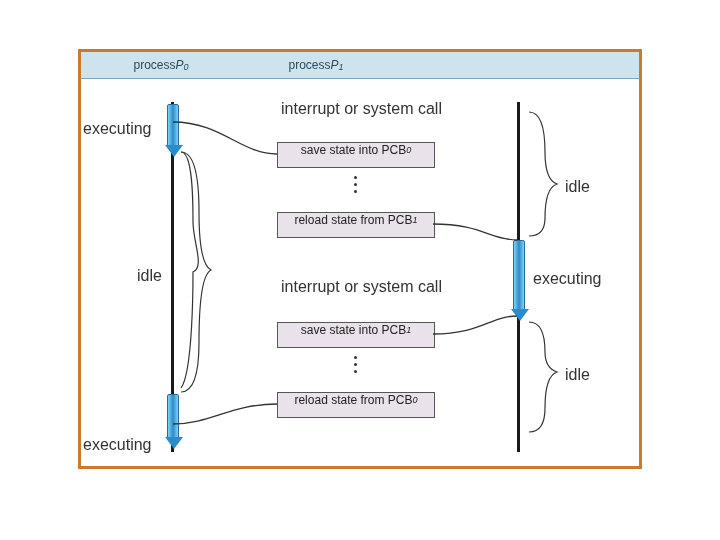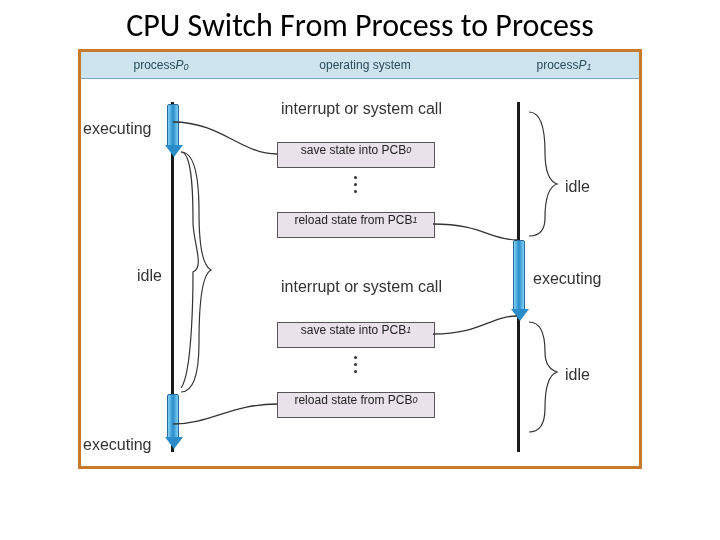--- a/index.html
+++ b/index.html
@@ -129,35 +129,32 @@
     stroke-width: 1.3;
     fill: none;
   }
   svg.wires .brace { stroke-width: 1.2; }
 
 </style>
 </head>
 <body>
 
 <h1 class="slide-title">
-  <span>CPU Switch From Process to Process</span><br>
+  <br>
 </h1>
 
 <div class="diagram-frame">
   <div class="diagram">
 
     <div class="header-band">
       <div class="hb-left">
         <span>process </span>
         <span class="it">P</span>
         <span class="sub">0</span>
       </div>
-      <div class="hb-mid">
-        <span>operating system</span>
-      </div>
       <div class="hb-right">
         <span>process </span>
         <span class="it">P</span>
         <span class="sub">1</span>
       </div>
     </div>
 
     <div class="timeline p0"></div>
     <div class="timeline p1"></div>
 

